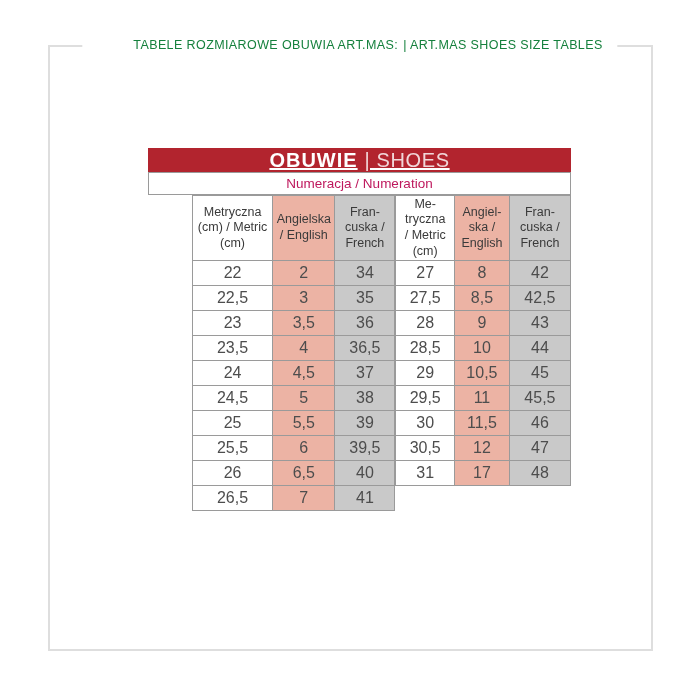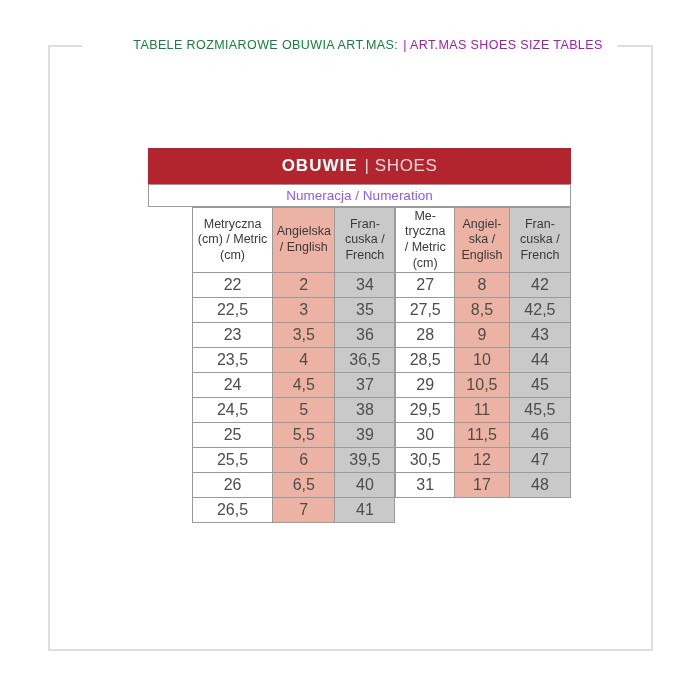--- a/index.html
+++ b/index.html
@@ -19,39 +19,39 @@
   }
 
   
   .frame-title{
     position:absolute;left:350px;top:45px;
     transform:translate(-50%,-50%);
     background:#ffffff;padding:0 15px;white-space:nowrap;
     font-size:12.5px;letter-spacing:.4px;line-height:1.2;
   }
   .t-primary{font-weight:400;color:#15803d;margin-left:36px;}
-  .t-secondary{font-weight:400;color:#a21caf;margin-left:5px;}
+  .t-secondary{font-weight:400;color:#15803d;margin-left:5px;}
 
   
   .size-tables{
     position:absolute;left:148px;top:148px;width:423px;
   }
   .banner{
-    height:36px;background:var(--banner-bg,#b2242e);
+    height:24px;background:var(--banner-bg,#b2242e);
     display:flex;align-items:center;justify-content:center;
-    color:#ffffff;font-size:17px;letter-spacing:1px;
+    color:#ffffff;font-size:20px;letter-spacing:1px;text-decoration:underline;
   }
   .b-primary{font-weight:700;}
   .b-secondary{font-weight:400;color:rgba(255,255,255,.82);margin-left:7px;letter-spacing:.6px;}
 
   .numeration{
     height:23px;box-sizing:border-box;
     border:1px solid var(--grid-border,#9a9a9a);
     display:flex;align-items:center;justify-content:center;
-    font-size:13.5px;color:#8b5cf6;background:#ffffff;
+    font-size:13.5px;color:#be185d;background:#ffffff;
   }
 
   .pair{display:flex;align-items:flex-start;padding-left:44px;}
   table.size{
     border-collapse:collapse;table-layout:fixed;
     border:1px solid var(--table-outline,#6e6e6e);
   }
   table.size th, table.size td{
     border:1px solid var(--grid-border,#9a9a9a);
     text-align:center;vertical-align:middle;

